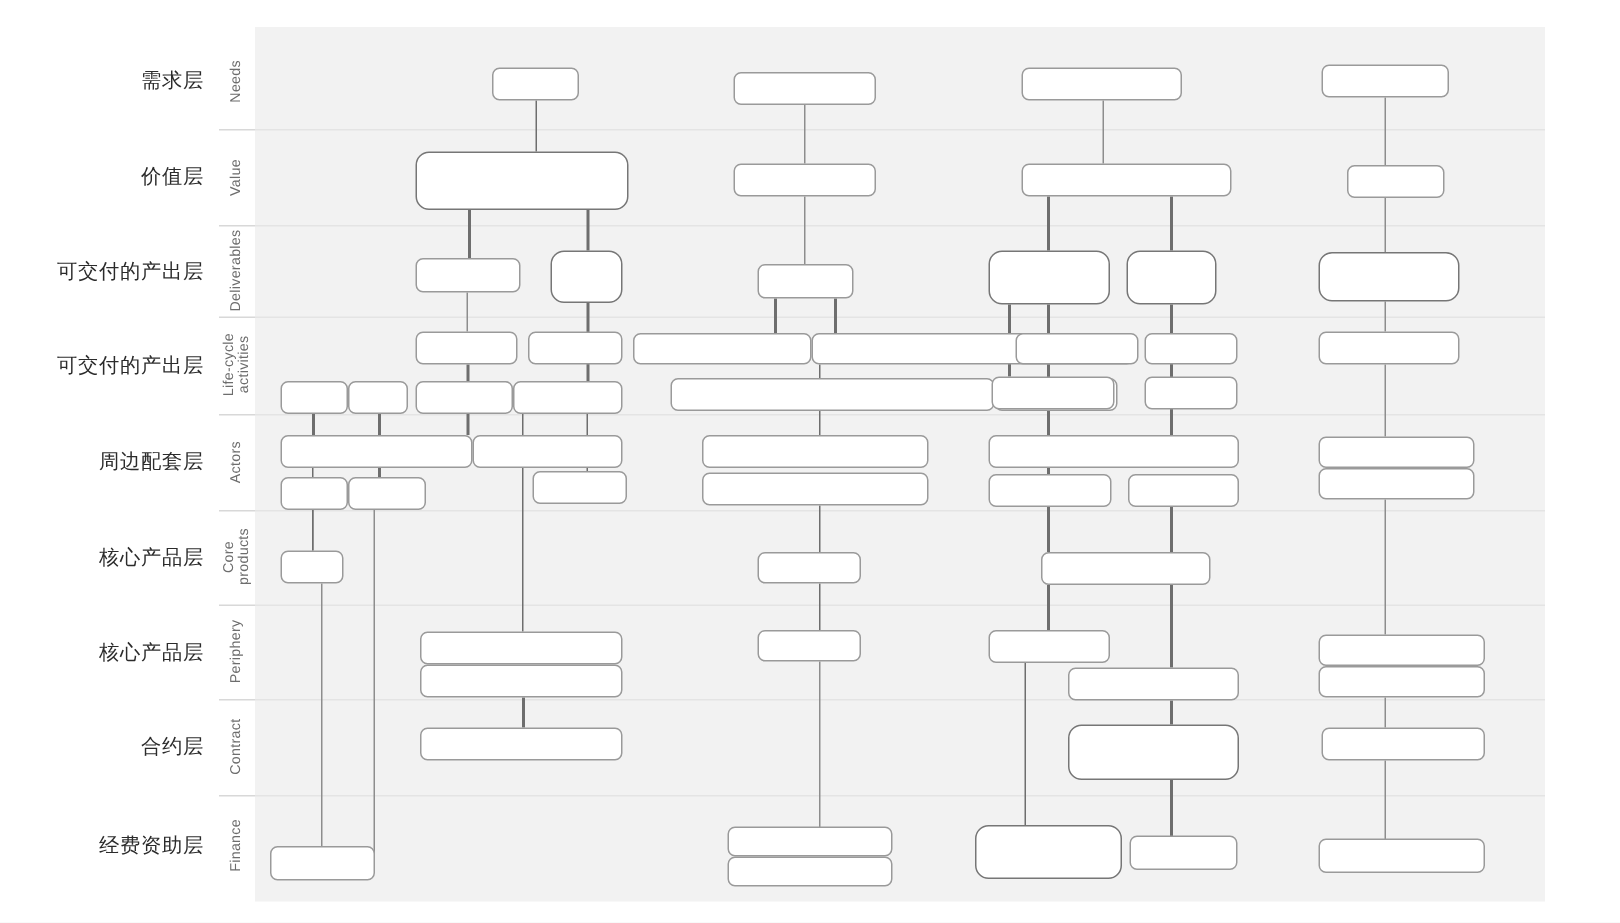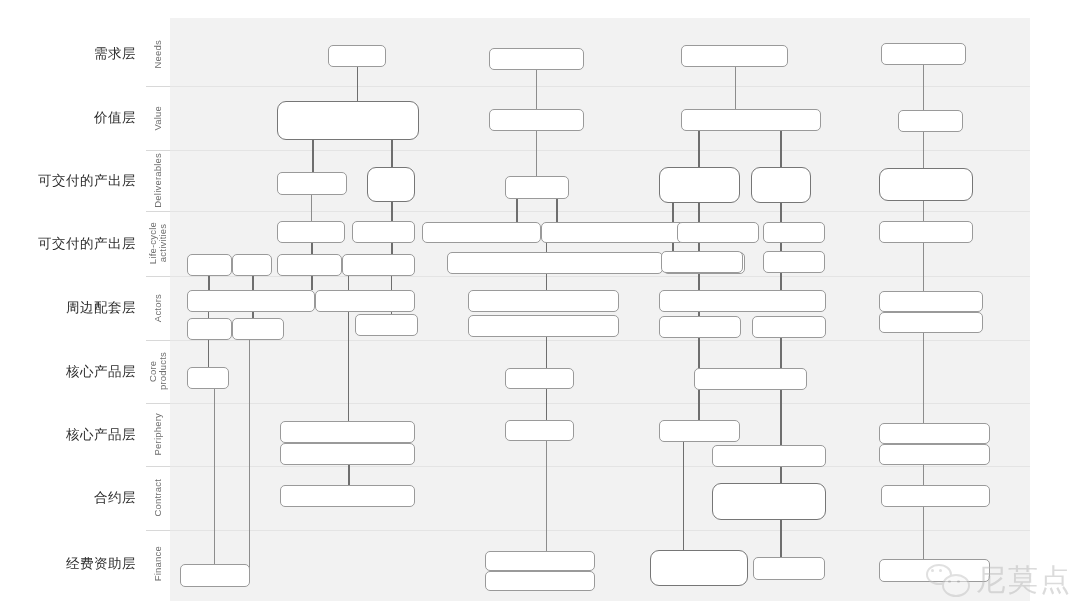--- a/index.html
+++ b/index.html
@@ -221,31 +221,20 @@
         <span>Periphery</span>
       </div>
       <div class="en-label" style="top: 448px; height: 64px;">
         <span>Contract</span>
       </div>
       <div class="en-label" style="top: 512px; height: 68px;">
         <span>Finance</span>
       </div>
     </div>
 
-  <div class="watermark">
-    <div class="wm-icon">
-      <div class="bub a"></div>
-      <div class="dot" style="left:5px;top:5px;"></div>
-      <div class="dot" style="left:13px;top:5px;"></div>
-      <div class="bub b"></div>
-      <div class="dot" style="left:22px;top:16px;"></div>
-      <div class="dot" style="left:31px;top:16px;"></div>
-    </div>
-    <div class="wm-text">尼莫点</div>
-  </div>
 
 <div class="en-sep" style="top: 86px;"></div>
     <div class="en-sep" style="top: 150px;"></div>
     <div class="en-sep" style="top: 211px;"></div>
     <div class="en-sep" style="top: 276px;"></div>
     <div class="en-sep" style="top: 340px;"></div>
     <div class="en-sep" style="top: 403px;"></div>
     <div class="en-sep" style="top: 466px;"></div>
     <div class="en-sep" style="top: 530px;"></div>
   </div>

